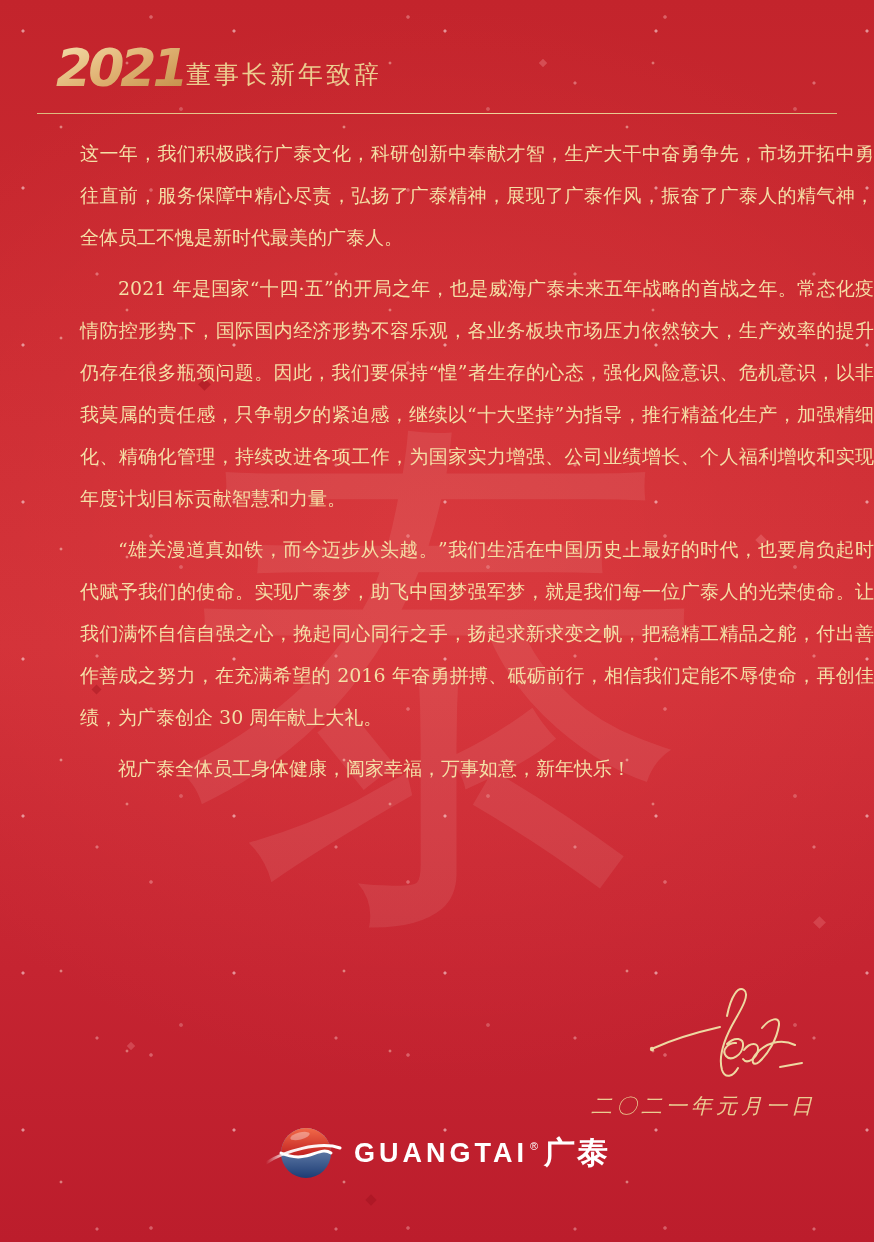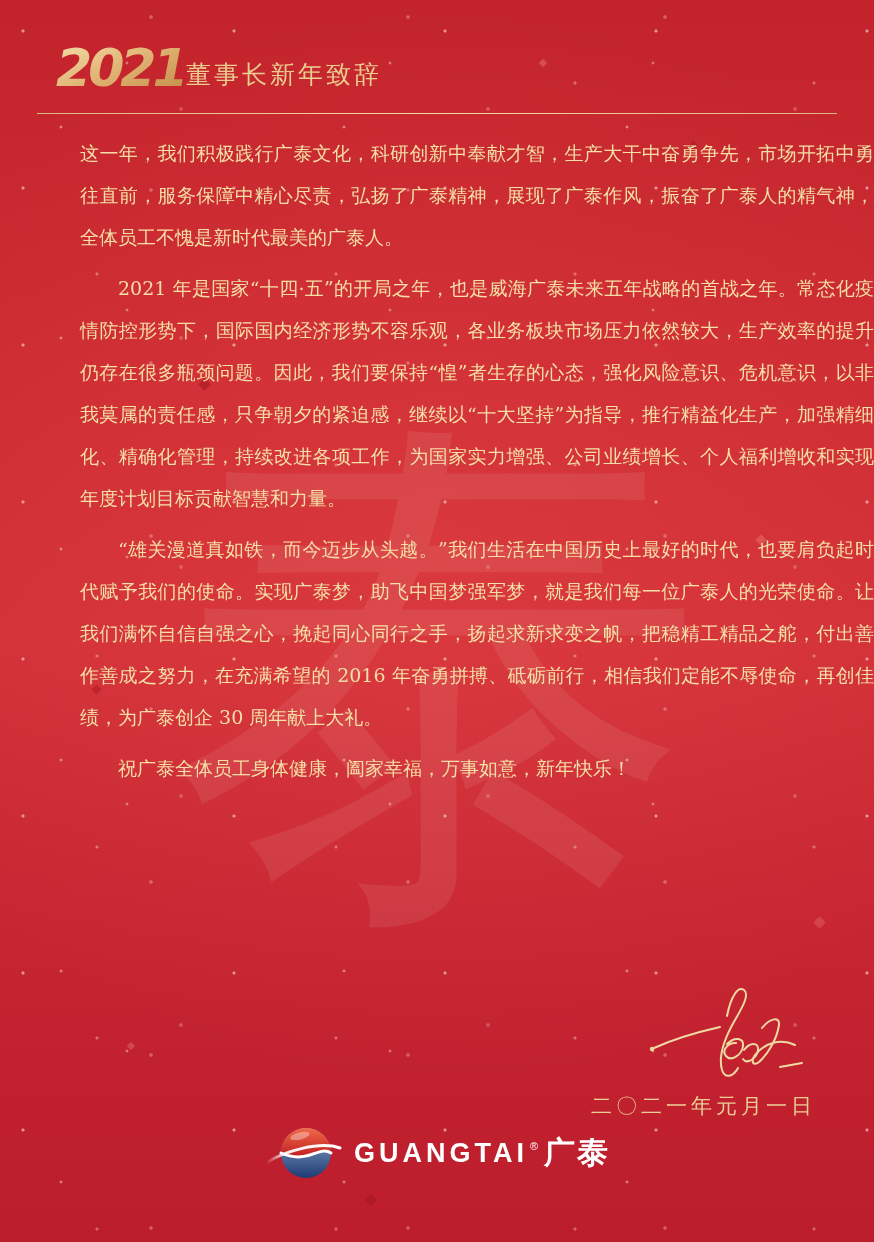--- a/index.html
+++ b/index.html
@@ -41,21 +41,21 @@
     font-size:19px; line-height:42px; color:#f4dfa6;
     font-family:"DejaVu Serif", serif;
     text-align:justify; text-align-last:left;margin-left:40px;
   }
   .para{margin:0 0 9px 0; text-indent:38px;}
   .para.no-indent{text-indent:0;}
   .signature{position:absolute; left:632px; top:982px;}
   .sig-stroke{fill:none; stroke:#eed9a2; stroke-width:2; stroke-linecap:round; stroke-linejoin:round;}
   .date-line{
     position:absolute; top:1092px; right:58px;
-    font-size:21px; color:#eacd92; letter-spacing:4px;
+    font-size:21px; color:#eacd92; letter-spacing:4px;font-style:italic;
   }
   .footer-logo{
     position:absolute; left:0; top:1120px; width:874px; height:66px;
     display:flex; align-items:center; justify-content:center; gap:10px;
   }
   .brand{display:flex; align-items:flex-start; gap:6px; color:#ffffff;}
   .brand .latin{font-size:27px; font-weight:bold; letter-spacing:4px; line-height:40px;}
   .brand .reg{font-size:11px; line-height:1; margin:8px 0 0 -4px;}
   .brand .cn{font-size:31px; font-weight:bold; letter-spacing:2px; line-height:40px;}
 </style>

